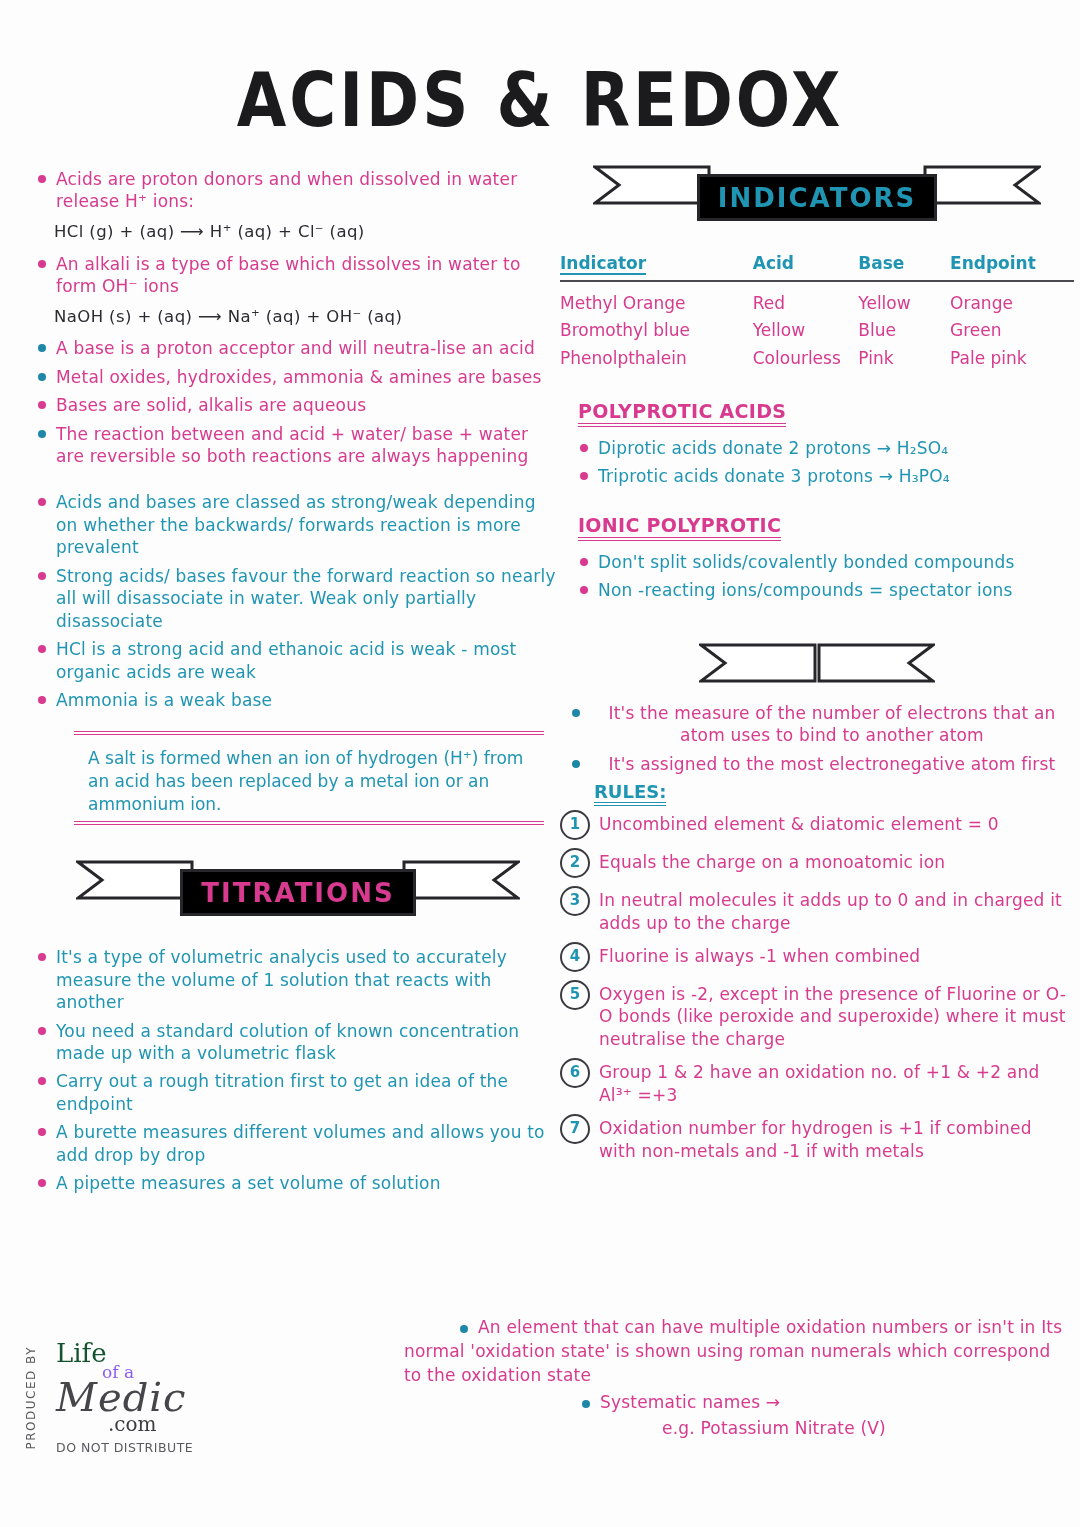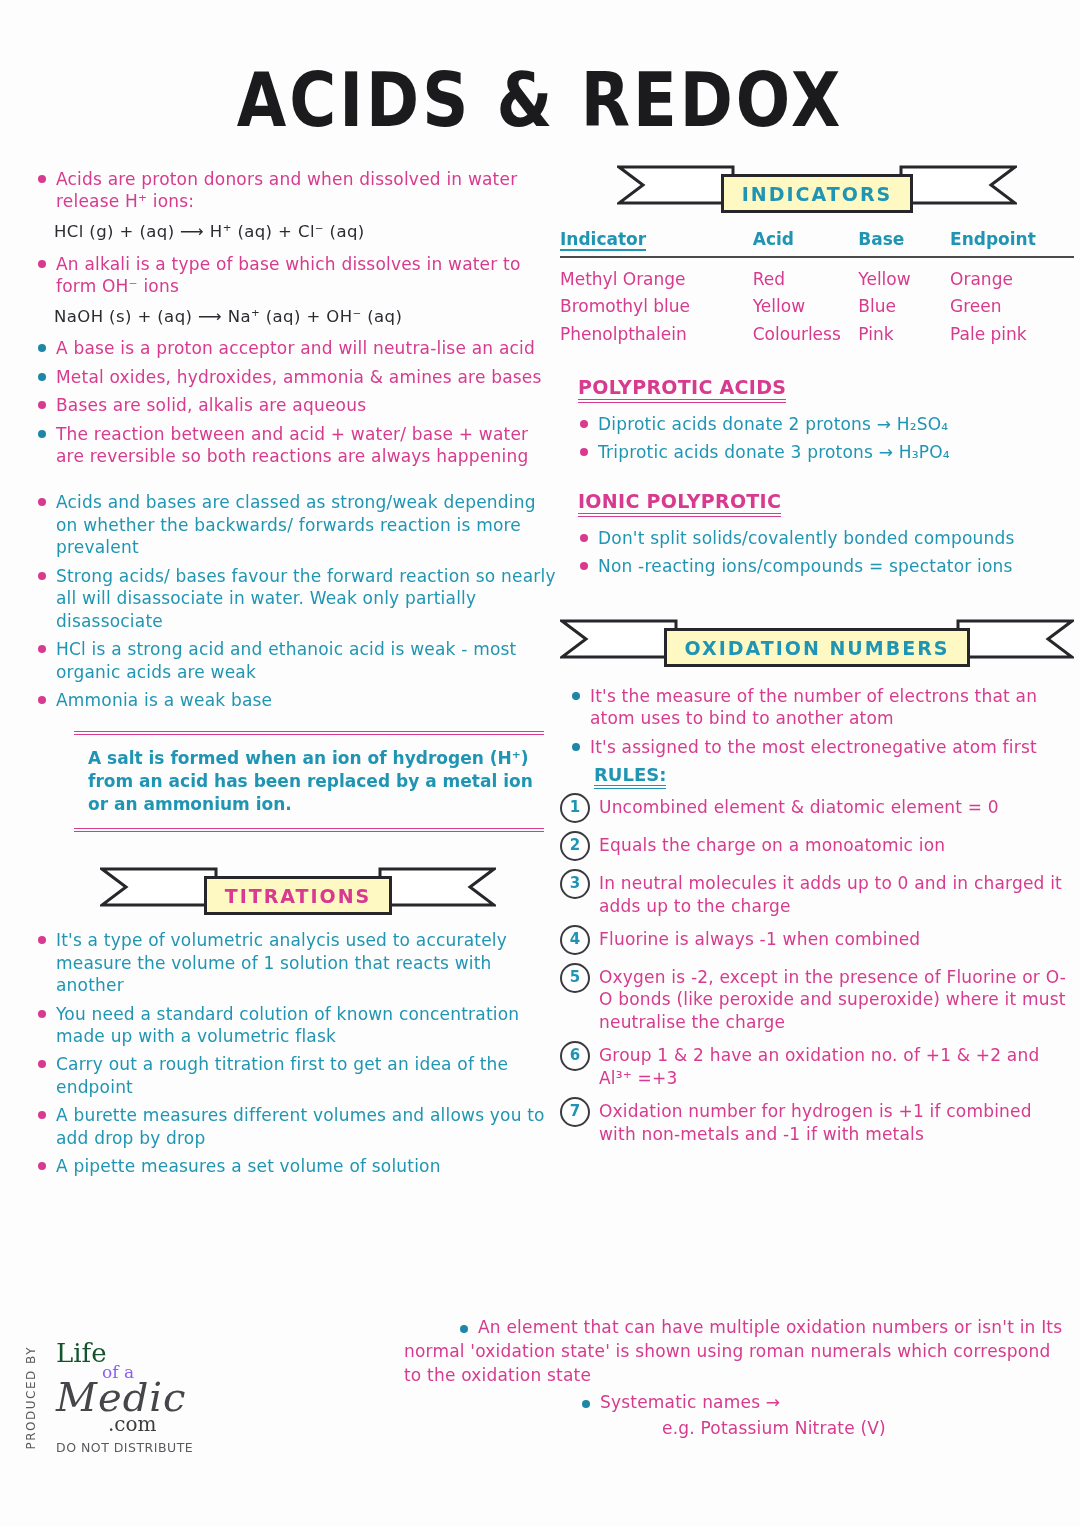--- a/index.html
+++ b/index.html
@@ -29,31 +29,31 @@
   .dot{flex:0 0 8px;width:8px;height:8px;border-radius:50%;margin:7px 10px 0 2px;}
   .pink-dot{background:#d73a8e;}
   .teal-dot{background:#1e86a6;}
   .b-text{flex:1;}
   .equation{padding:2px 0 4px 18px;font-size:16.5px;color:#2b2b31;letter-spacing:.4px;}
   .gap-top{margin-top:24px;}
 
   .salt-box{
     margin:20px 0 0 38px;width:452px;
     border-top:4px double #d73a8e;border-bottom:4px double #d73a8e;
-    padding:12px 4px 12px 14px;
-    font-size:17px;line-height:1.35;font-weight:bold;
+    padding:12px 4px 5px 14px;
+    font-size:17px;line-height:1.35;
   }
 
   
   .ribbon{display:flex;justify-content:center;align-items:flex-start;margin:0 0 14px 0;}
   .ribbon .tail{flex:0 0 auto;}
   .ribbon-box{
-    border:3px solid #26262b;background:#fef9c3;
-    padding:6px 18px 5px 18px;margin:10px -14px 0 -14px;z-index:2;position:relative;
-    font-size:19px;font-weight:bold;letter-spacing:2px;white-space:nowrap;
+    border:3px solid #26262b;background:#000000;
+    padding:6px 18px 5px 18px;margin:10px -14px 16px -14px;z-index:2;position:relative;
+    font-size:26px;font-weight:bold;letter-spacing:2px;white-space:nowrap;
   }
   .titrations-wrap{margin-top:34px;}
 
   
   .ind-table{display:grid;grid-template-columns:2.1fr 1.15fr 1fr 1.35fr;font-size:17px;line-height:1.5;}
   .ind-h{font-weight:bold;color:#2095b3;padding-bottom:3px;}
   .ind-h.first span{border-bottom:2px solid #2095b3;}
   .ind-head-row{border-bottom:2px solid #4a4a4f;grid-column:1 / -1;display:grid;grid-template-columns:2.1fr 1.15fr 1fr 1.35fr;margin-bottom:8px;}
   .ind-c{color:#d73a8e;padding:1px 0;}
 
@@ -241,27 +241,26 @@
           <span class="b-text teal-text">Non -reacting ions/compounds = spectator ions</span>
         </li>
     </ul>
   </div>
 
   <div style="margin-top:40px;">
     <div class="ribbon">
       <svg class="tail" width="118" height="42" viewBox="0 0 118 42">
           <path d="M2 3 H116 V39 H2 L26 21 Z" fill="#ffffff" stroke="#26262b" stroke-width="3"></path>
         </svg>
-      <div class="ribbon-box teal-text">OXIDATION NUMBERS</div>
       <svg class="tail" width="118" height="42" viewBox="0 0 118 42">
           <path d="M116 3 H2 V39 H116 L92 21 Z" fill="#ffffff" stroke="#26262b" stroke-width="3"></path>
         </svg>
     </div>
 
-    <ul class="bullets" style="margin-top:18px;margin-left:10px;">
+    <ul class="bullets" style="margin-top:18px;margin-left:10px;text-align:center;">
       <li>
           <span class="dot teal-dot"></span>
           <span class="b-text pink-text">It's the measure of the number of electrons that an atom uses to bind to another atom</span>
         </li>
       <li>
           <span class="dot teal-dot"></span>
           <span class="b-text pink-text">It's assigned to the most electronegative atom first</span>
         </li>
     </ul>
 

